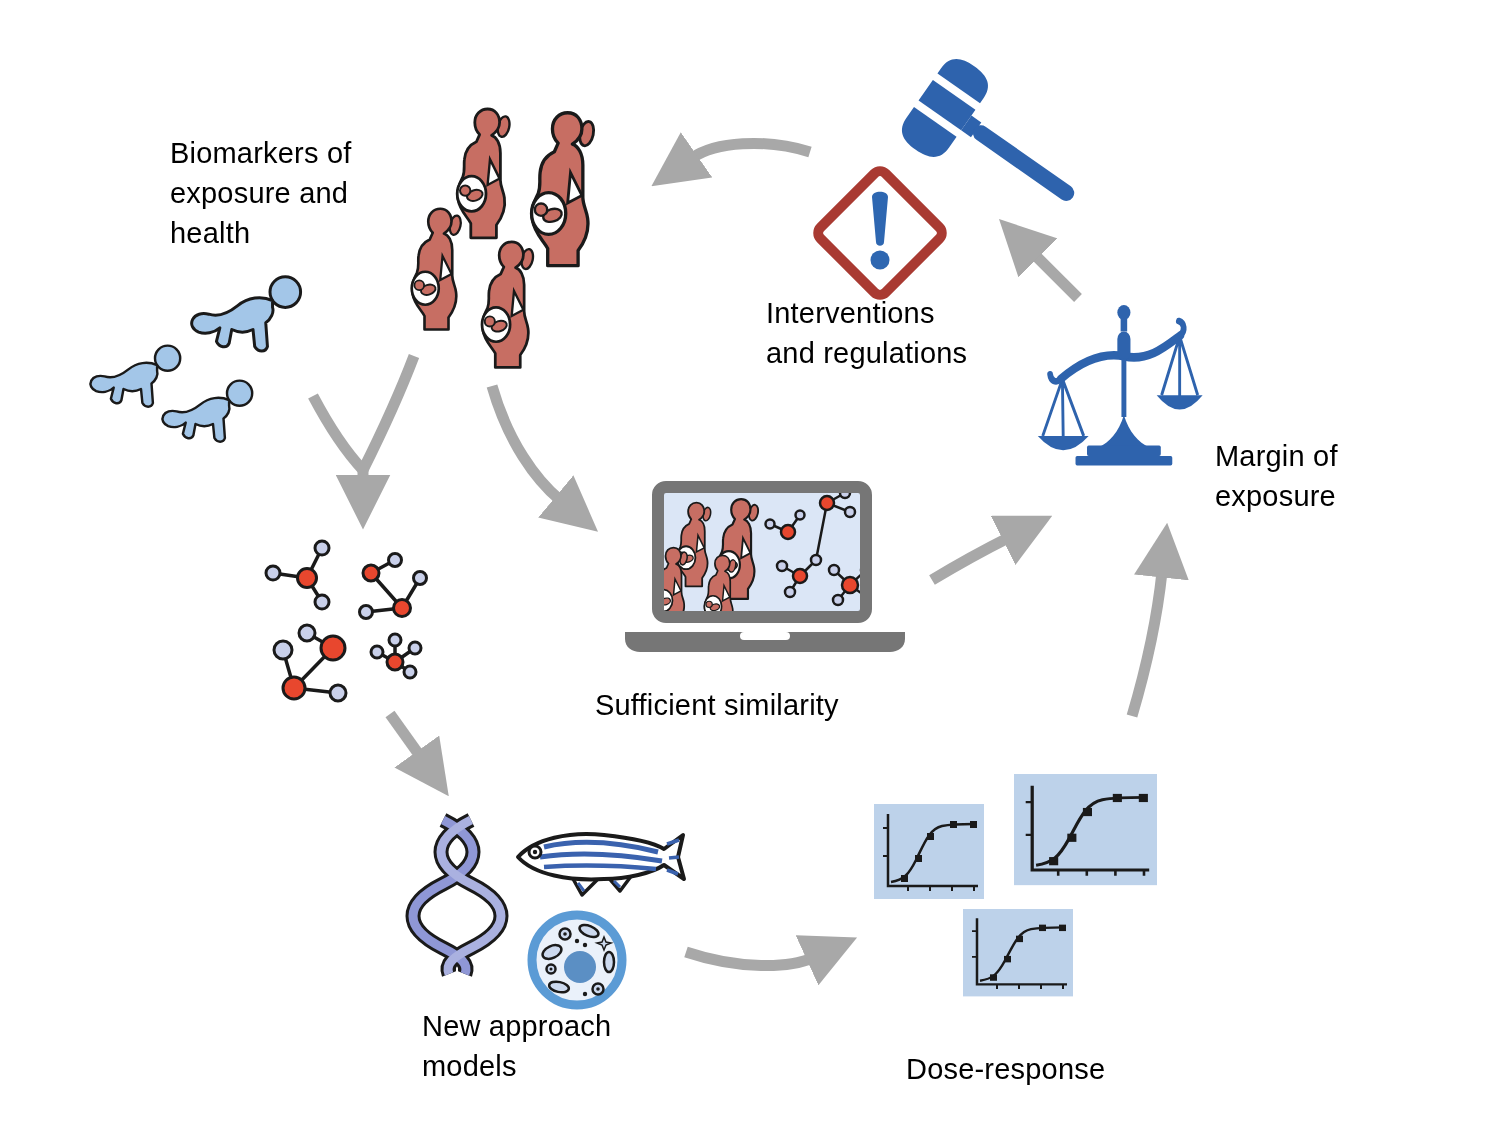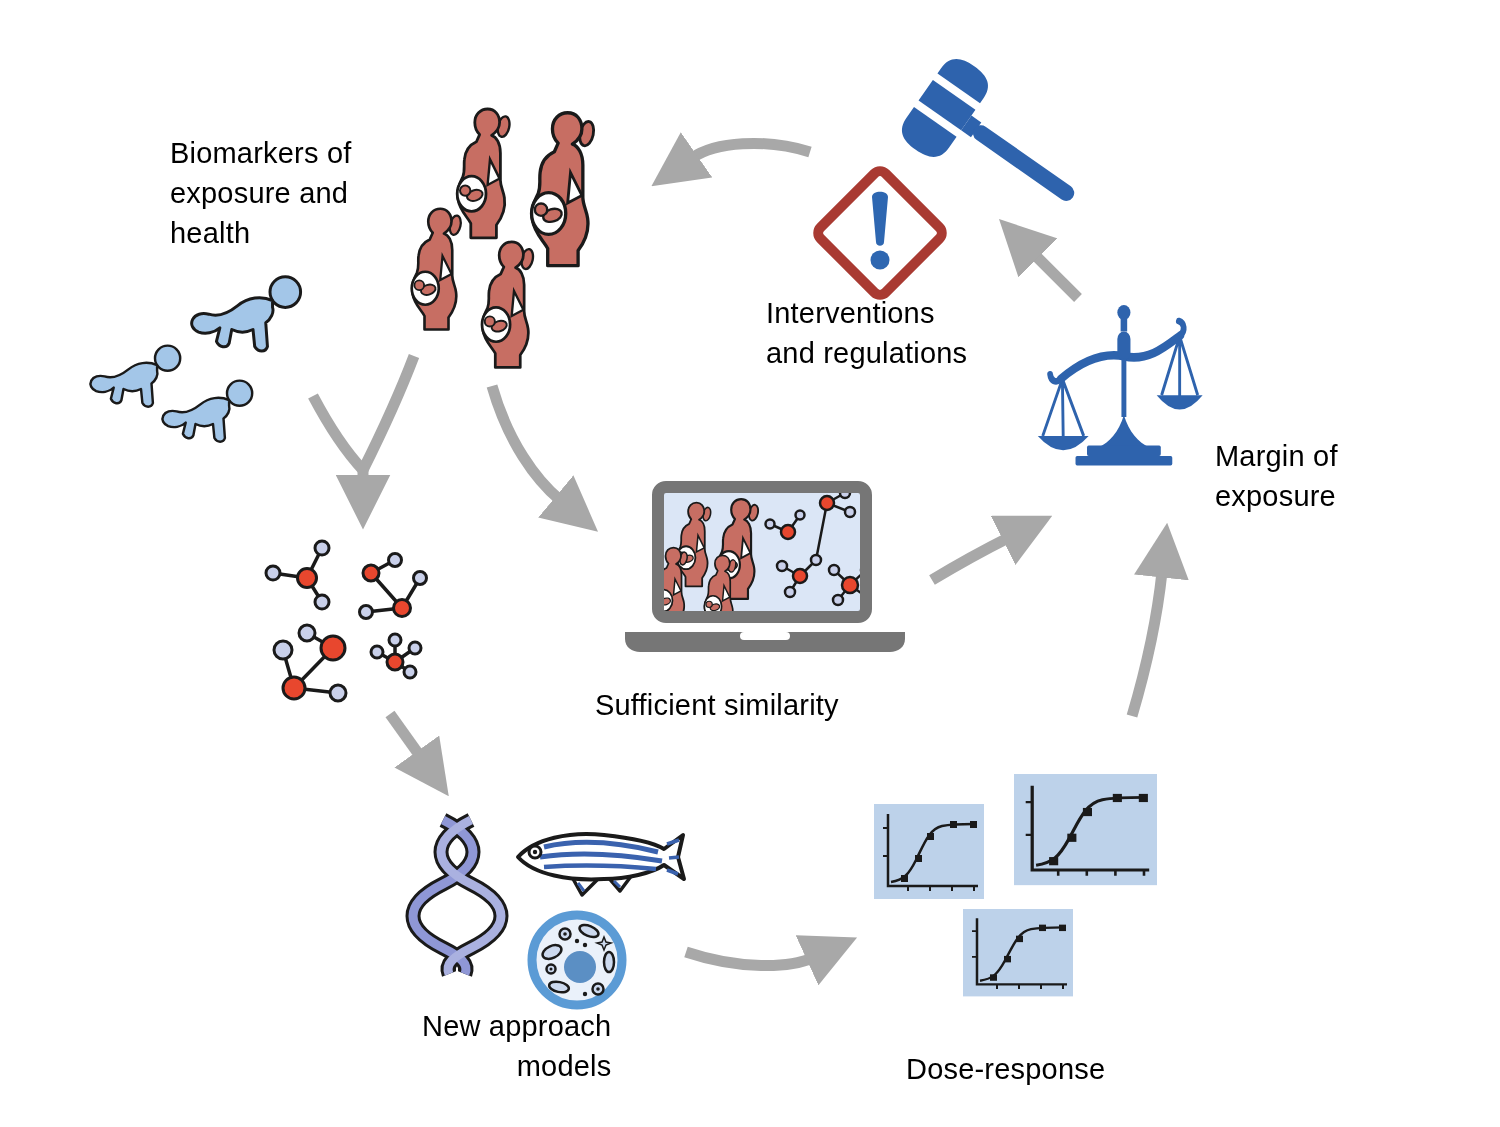--- a/index.html
+++ b/index.html
@@ -256,21 +256,21 @@
   <g transform="translate(880,233)">
     <rect x="-46" y="-46" width="92" height="92" rx="8" transform="rotate(45)" fill="#ffffff" stroke="#a93a32" stroke-width="10"></rect>
     <path d="M-8,-36 C-8,-43 8,-43 8,-36 L4,9 C4,14 -4,14 -4,9 Z" fill="#2e67b1"></path>
     <circle cx="0" cy="27" r="9.5" fill="#2e67b1"></circle>
   </g>
 </svg>
 
 <div class="lbl" style="left:170px;top:133px;">Biomarkers of
 exposure and
 health</div>
-<div class="lbl" style="left:422px;top:1006px;text-align:right;">New approach
+<div class="lbl" style="left:422px;top:1006px;">New approach
 models</div>
 <div class="lbl" style="left:595px;top:672px;margin-top:13px;">Sufficient similarity</div>
 <div class="lbl" style="left:906px;top:1004px;margin-top:45px;">Dose-response</div>
 <div class="lbl" style="left:1215px;top:436px;">Margin of
 exposure</div>
 <div class="lbl" style="left:766px;top:293px;">Interventions
 and regulations</div>
 
 </div>
 

